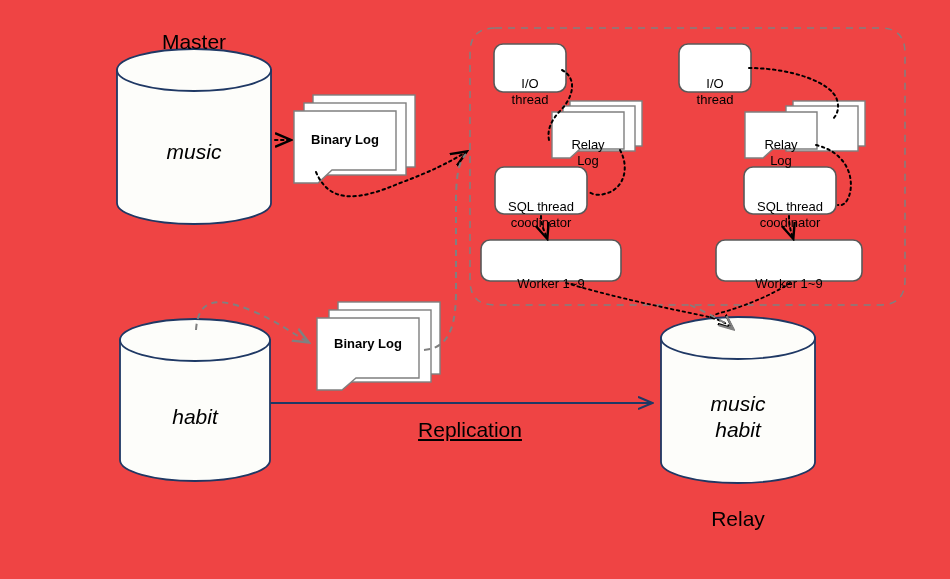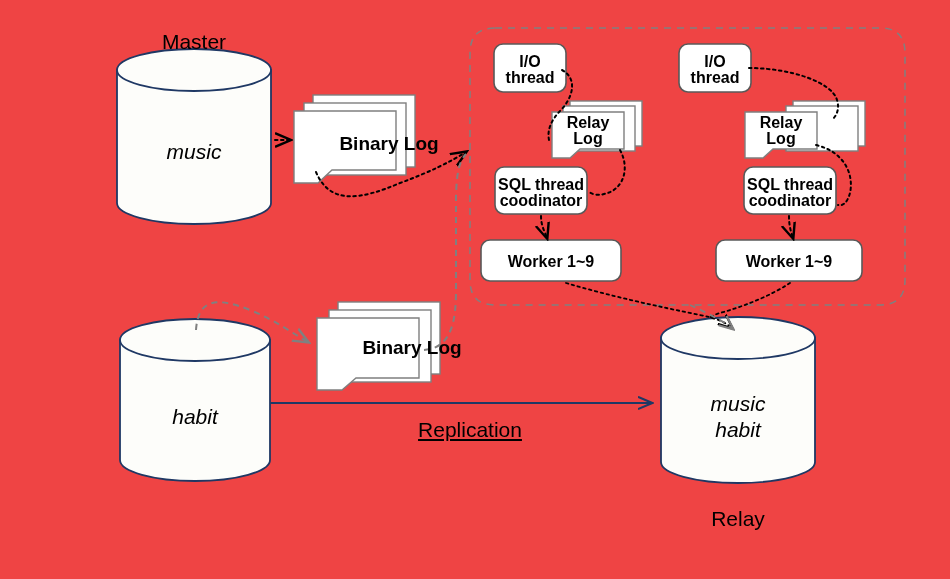--- a/index.html
+++ b/index.html
@@ -34,27 +34,27 @@
     pointer-events: none;
   }
   .db-title {
     font-size: 21px;
   }
   .db-name {
     font-size: 21px;
     font-style: italic;
   }
   .doc-label {
-    font-size: 19px;
+    font-size: 13px;
     font-weight: bold;
-    padding-left: 44px;
   }
   .node-label {
-    font-size: 16px;
-    font-weight: bold;
+    font-size: 13px;
+    font-weight: normal;
+    margin-top: 24px;
   }
   .edge-label {
     font-size: 21px;
   }
 </style>
 </head>
 <body>
 
 <div id="canvas">
 

